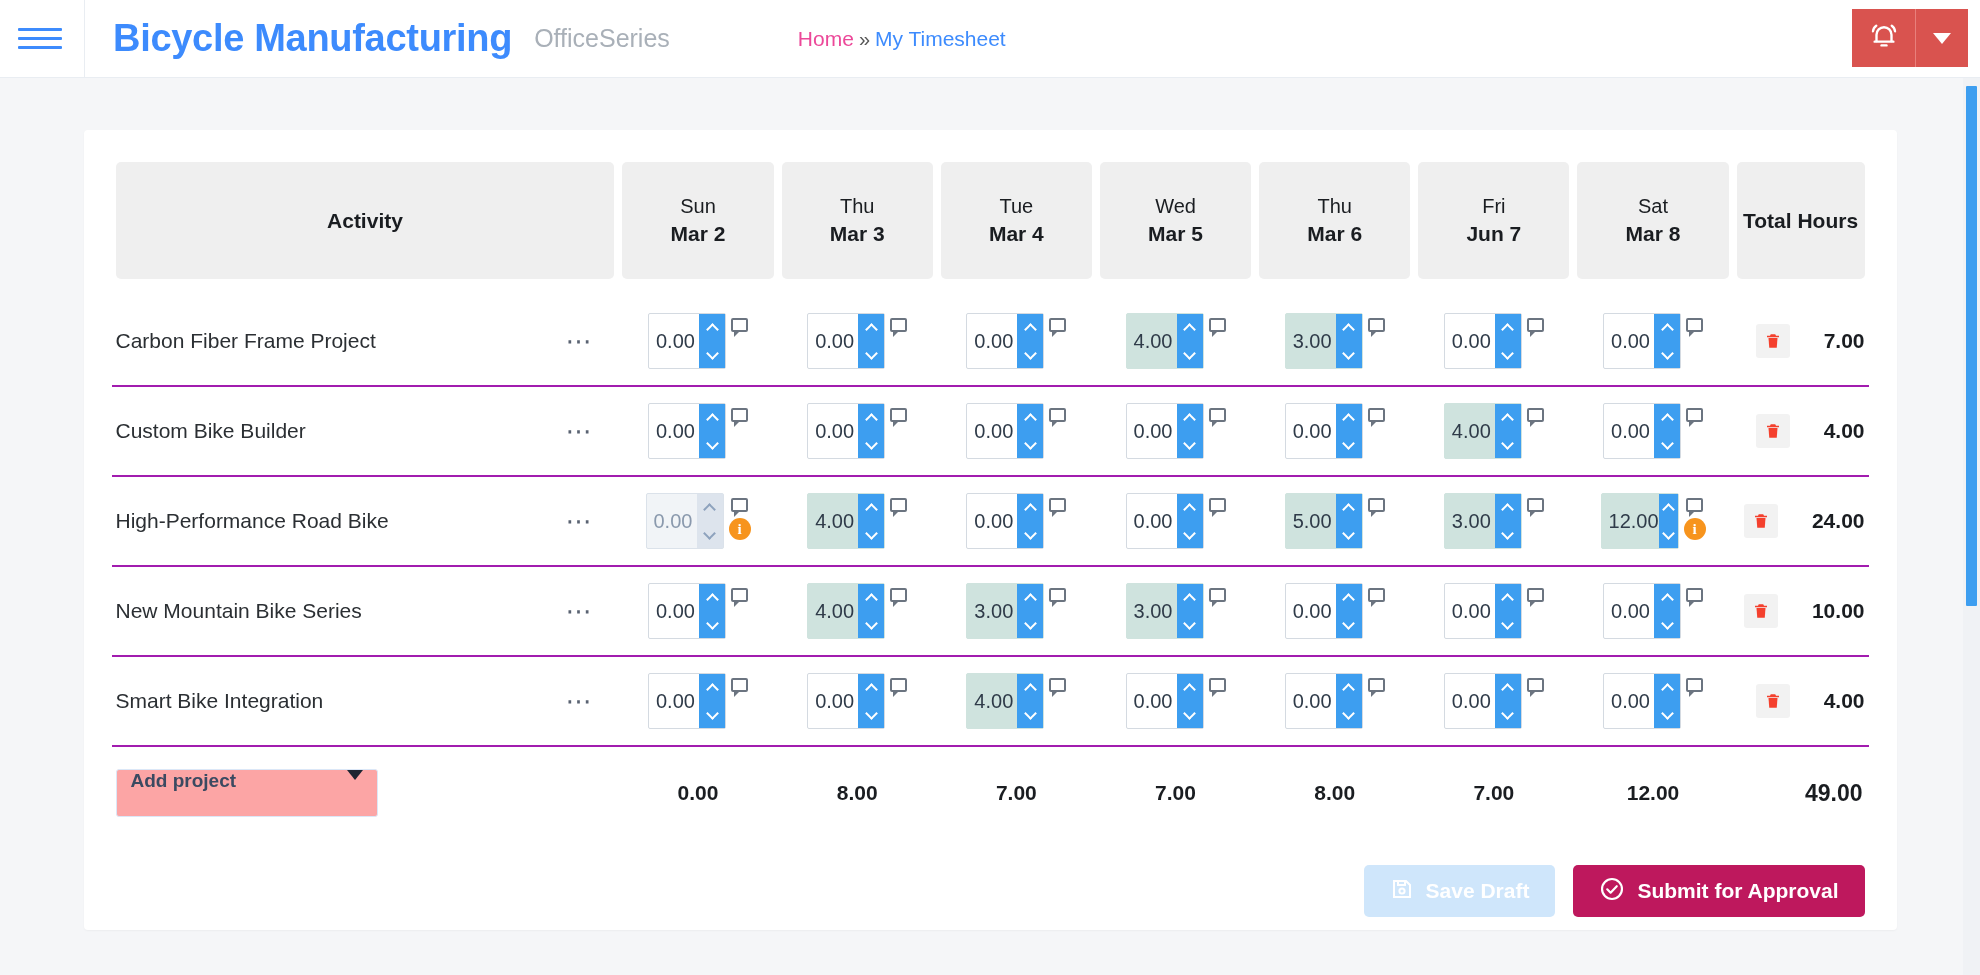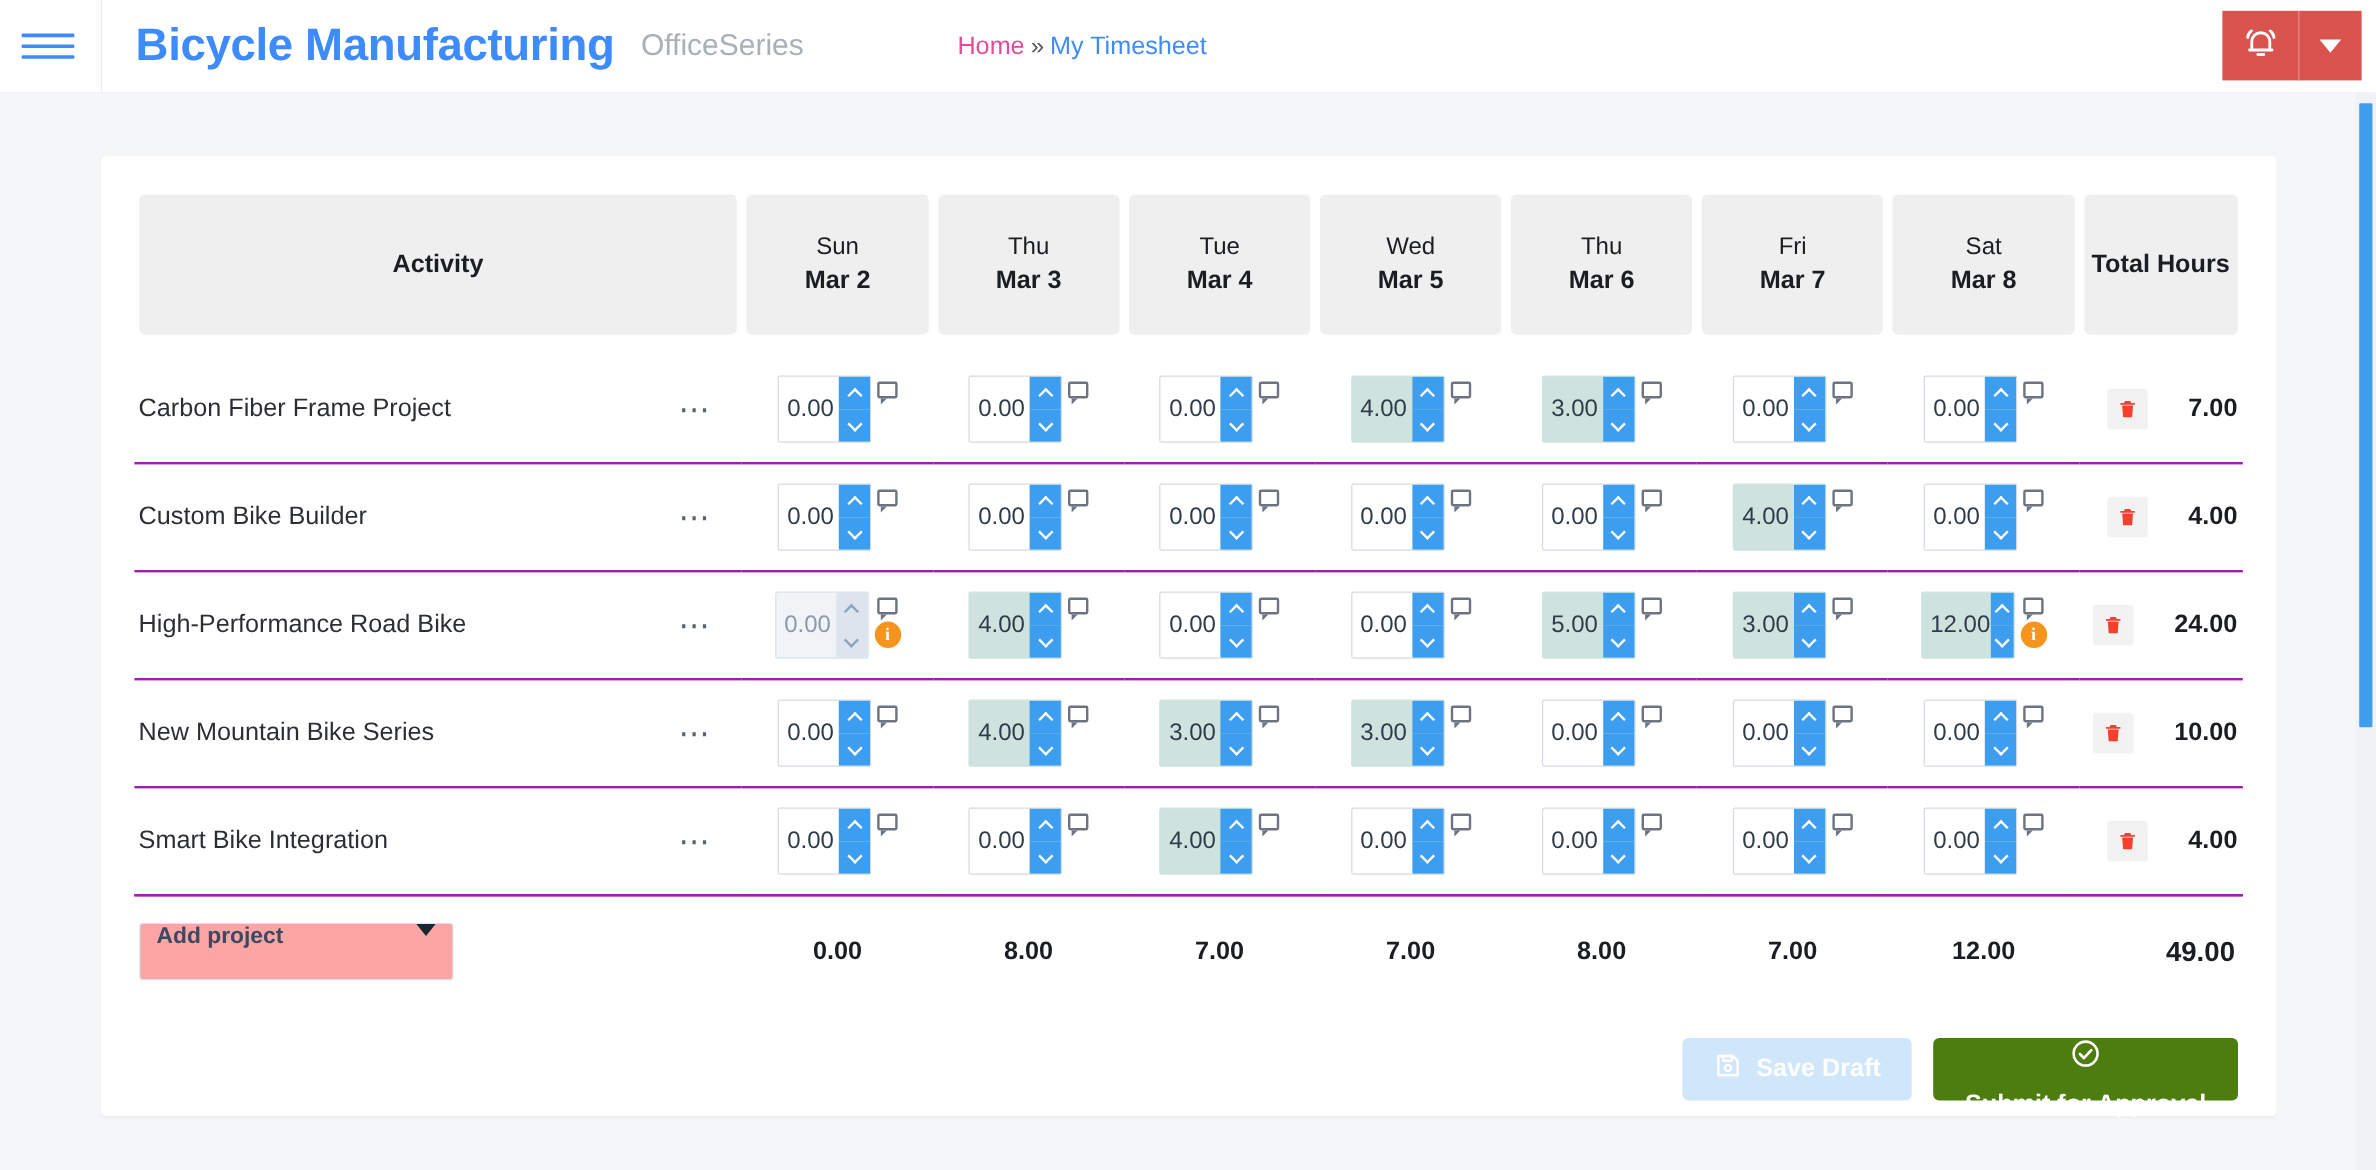--- a/index.html
+++ b/index.html
@@ -184,21 +184,21 @@
     display: flex; justify-content: flex-end; gap: 18px;
     margin-top: 38px; padding-right: 4px;
   }
   .btn {
     display: flex; align-items: center; gap: 12px;
     height: 52px; padding: 0 26px; border-radius: 5px;
     font-size: 21px; font-weight: bold; cursor: pointer; border: none;
     font-family: "Liberation Sans", sans-serif;
   }
   .btn-draft { background: #cfe6fb; color: #ffffff; }
-  .btn-submit { background: #4d7c0f; color: #ffffff; flex-direction: column; }
+  .btn-submit { background: #be185d; color: #ffffff; }
 
   
   .scrollbar-track {
     position: absolute; top: 0; right: 0; width: 17px; height: 897px;
     background: #f0f2f5;
   }
   .scrollbar-thumb {
     position: absolute; top: 8px; left: 3px; width: 11px; height: 520px;
     background: #3d9ef0; border-radius: 1px; cursor: pointer;
   }
@@ -282,21 +282,21 @@
           </th>
           <th>
             <div class="hcell">
               <div class="dayname">Thu</div>
               <div class="daydate">Mar 6</div>
             </div>
           </th>
           <th>
             <div class="hcell">
               <div class="dayname">Fri</div>
-              <div class="daydate">Mar 7</div>
+              <div class="daydate">Jun 7</div>
             </div>
           </th>
           <th>
             <div class="hcell">
               <div class="dayname">Sat</div>
               <div class="daydate">Mar 8</div>
             </div>
           </th>
           <th>
             <div class="hcell total">Total Hours</div>

